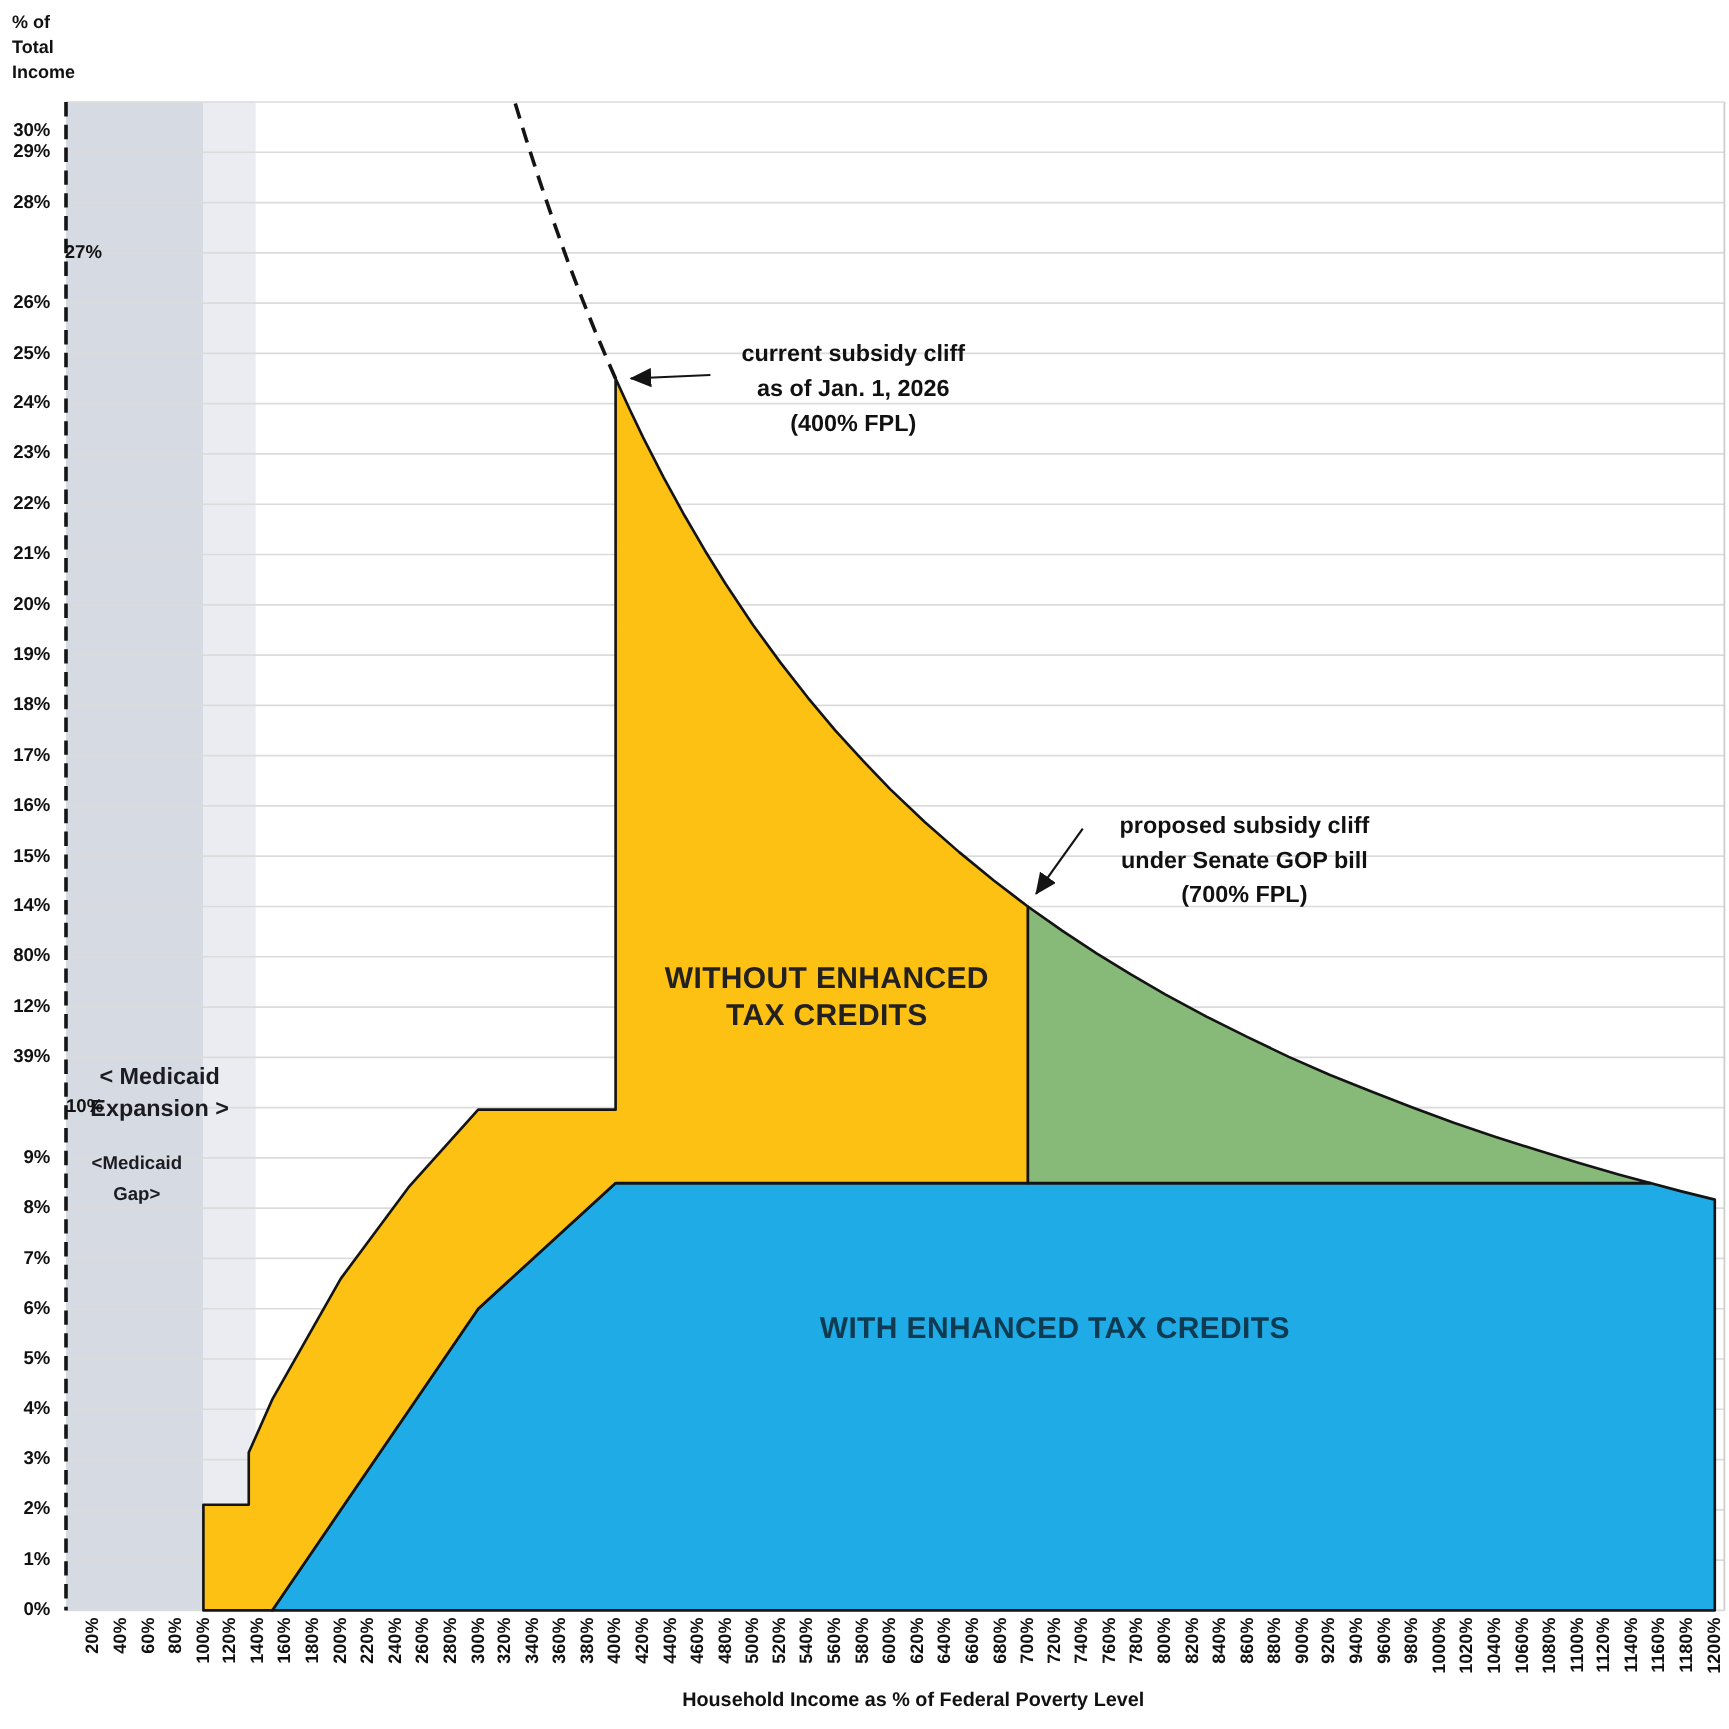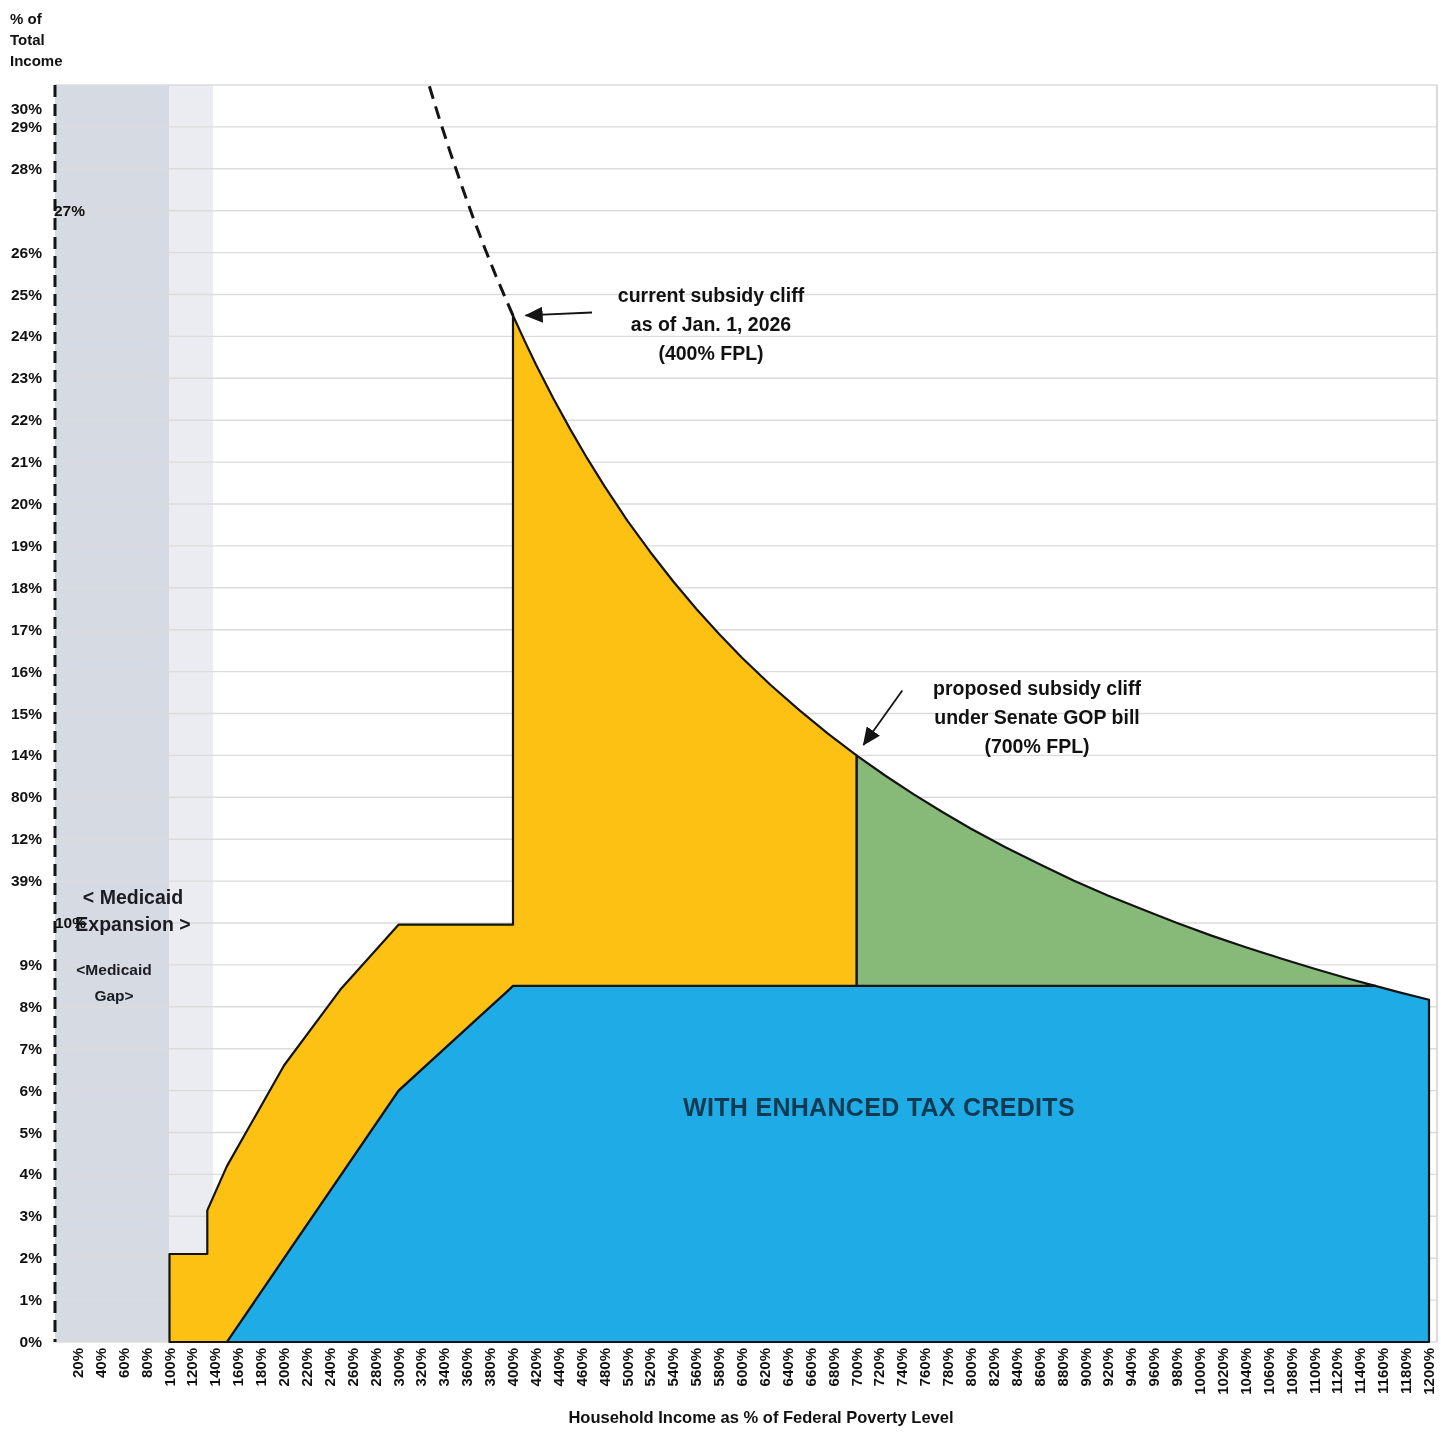--- a/index.html
+++ b/index.html
@@ -76,20 +76,21 @@
     </svg>
 
   <div class="txt" id="corner-label">% of<br>Total<br>Income</div>
 
   <div class="txt center" id="medicaid-expansion">&lt; Medicaid<br>Expansion &gt;</div>
   <div class="txt center" id="medicaid-gap">&lt;Medicaid<br>Gap&gt;</div>
 
   <div class="txt center" id="ann-current">current subsidy cliff<br>as of Jan. 1, 2026<br>(400% FPL)</div>
   <div class="txt center" id="ann-proposed">proposed subsidy cliff<br>under Senate GOP bill<br>(700% FPL)</div>
 
+  <div class="txt center" id="label-without">WITHOUT ENHANCED<br>TAX CREDITS</div>
   <div class="txt center" id="label-with">WITH ENHANCED TAX CREDITS</div>
 
   <div class="txt center" id="x-axis-title">Household Income as % of Federal Poverty Level</div>
 
   <div id="y-ticks">
       <div class="ytick" style="top: 1333px;">0%</div>
       <div class="ytick" style="top: 1291.1px;">1%</div>
       <div class="ytick" style="top: 1249.2px;">2%</div>
       <div class="ytick" style="top: 1207.3px;">3%</div>
       <div class="ytick" style="top: 1165.4px;">4%</div>

